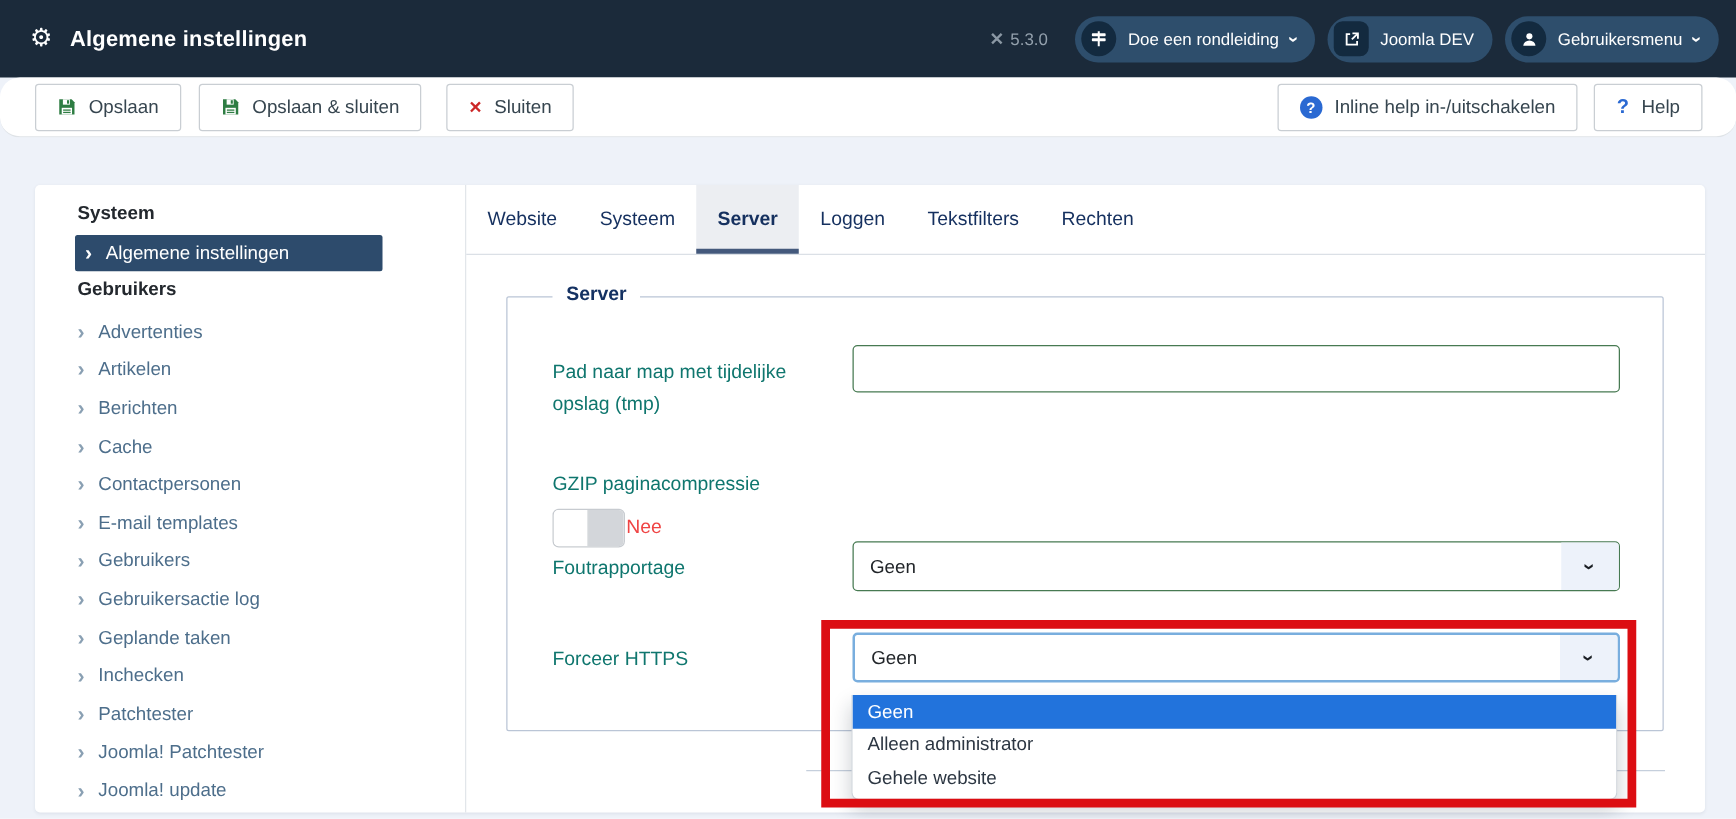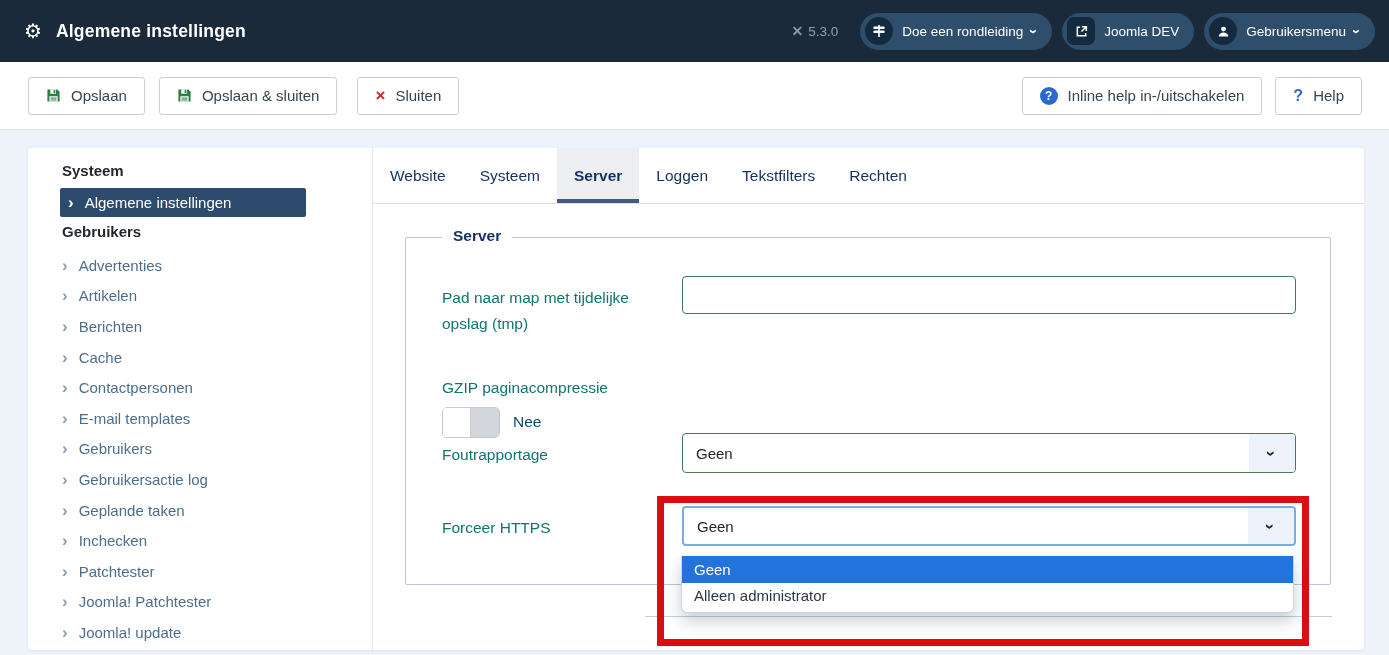--- a/index.html
+++ b/index.html
@@ -34,23 +34,23 @@
     flex:0 0 auto;
   }
   .pill .badge.square { border-radius:7px; }
   .chev-down {
     display:inline-block; transform:rotate(90deg);
     font-size:15px; font-weight:bold; color:#fff; line-height:1;
   }
 
   
   .toolbar {
-    position:absolute; left:0; top:62px; width:1389px; height:68px;
+    position:absolute; left:0; top:62px; width:1389px; height:48px;
     background:#ffffff; border-bottom:1px solid #dfe3e7;
-    display:flex; align-items:center;
+    display:flex; align-items:center;border-radius:16px;
   }
   .tb-left { display:flex; gap:14px; margin-left:28px; }
   .tb-left .gap-big { margin-left:6px; }
   .tb-right { display:flex; gap:13px; margin-left:auto; margin-right:27px; }
   .tbtn {
     display:flex; align-items:center; gap:10px;
     height:38px; padding:0 17px; background:#fff;
     border:1px solid #c9ced3; border-radius:3px;
     font-size:15px; color:#36454f; cursor:pointer;
     font-family:"Liberation Sans", sans-serif;
@@ -119,21 +119,21 @@
     background:#fff; font-size:15px; padding:0 12px; color:#222;
     font-family:"Liberation Sans", sans-serif;
   }
 
   .toggle {
     width:58px; height:31px; border:1px solid #c7cbd0; border-radius:5px;
     overflow:hidden; display:flex; cursor:pointer; margin-top:6px;
   }
   .toggle .off-knob { width:50%; background:#fff; border-right:1px solid #c7cbd0; }
   .toggle .off-track { width:50%; background:#d3d6da; }
-  .toggle-text { font-size:15.5px; color:#0c4a6e; margin-left:13px; padding-top:12px; }
+  .toggle-text { font-size:15.5px; color:#ef4444; margin-left:1px; padding-top:12px; }
 
   .select {
     position:relative; width:614px; height:40px; background:#fff;
     border:1px solid #477a52; border-radius:4px; cursor:pointer;
   }
   .select.focused { border:2px solid #79aede; }
   .select .sel-value {
     position:absolute; left:13px; top:0; height:100%; display:flex; align-items:center;
     font-size:15px; color:#212529;
   }
@@ -391,17 +391,18 @@
         </div>
       </div>
     </div>
   </div>
 
   <div class="next-fset-line"></div>
 
   <div class="dropdown">
     <div class="opt selected">Geen</div>
     <div class="opt">Alleen administrator</div>
+    <div class="opt">Gehele website</div>
   </div>
 
   <div class="redbox"></div>
 
 </div>
 
 </body></html>

